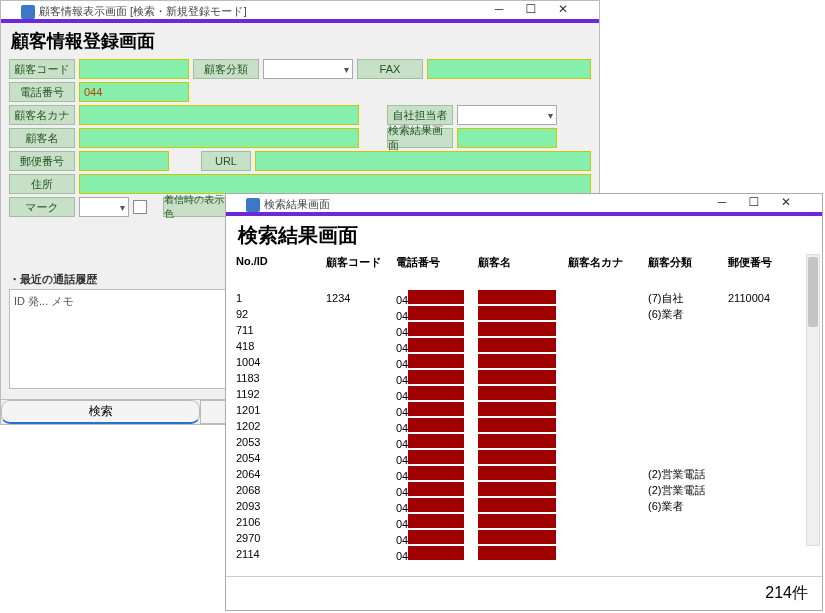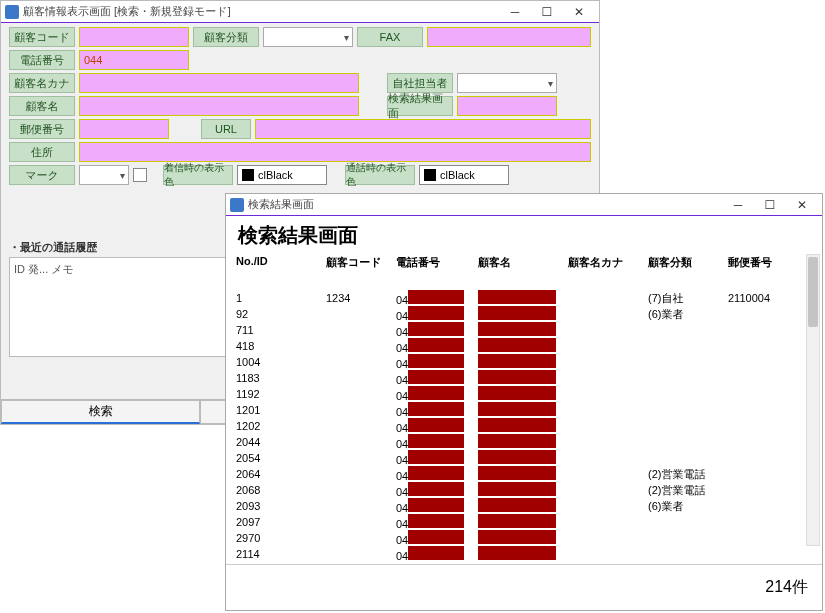--- a/index.html
+++ b/index.html
@@ -16,23 +16,23 @@
     position: absolute;
     background: #f0f0f0;
     border: 1px solid #bbb;
     display: flex;
     flex-direction: column;
   }
   .titlebar {
     background: #fff;
     height: 22px;
     display: flex;
-    align-items: center;
-    padding: 0 4px;
-    border-bottom: 1px solid #6d28d9;
+    align-items: flex-end;
+    padding: 0 20px;
+    border-bottom: 4px solid #6d28d9;
     font-size: 11px;
     color: #444;
   }
   .titlebar .icon {
     width: 14px; height: 14px;
     background: #3b78c7;
     margin-right: 4px;
     display:inline-block;
     border-radius:2px;
   }
@@ -56,21 +56,21 @@
   .lbl {
     background: #c8e0c8;
     border: 1px solid #9fbf9f;
     width: 66px;
     height: 20px;
     display:flex; align-items:center; justify-content:center;
     font-size:11px;
     color:#225522;
   }
   .yfield {
-    background: #f0abfc;
+    background: #86efac;
     border: 1px solid #c9c900;
     height: 20px;
     flex: 0 0 auto;
     text-align: right;
   }
   .dropdown {
     background: #fff;
     border:1px solid #aaa;
     height:20px;
     display:flex; align-items:center; justify-content:flex-end;
@@ -102,39 +102,39 @@
     border-top:1px solid #bbb;
   }
   .bot-tabs .tab {
     flex:1;
     height:24px;
     display:flex; align-items:center; justify-content:center;
     border:1px solid #bbb;
     background:#f4f4f4;
     font-size:12px;
   }
-  .bot-tabs .tab.active { border-bottom:2px solid #2a6fd6; }
+  .bot-tabs .tab.active { border-bottom:2px solid #2a6fd6;border-radius:9px; }
   .bot-tabs .tab.disabled { color:#999; }
 
   
   .win2 { left:225px; top:193px; width:598px; height:418px; background:#fff; border:1px solid #aaa; }
   .win2 .body { flex:1; display:flex; flex-direction:column; padding:4px 10px 0 10px; overflow:hidden;}
   .grid-head, .grid-row { display:flex; font-size:11px; }
   .grid-head { font-weight:bold; margin-bottom:20px; }
   .c-no { width:90px; }
   .c-code { width:70px; }
   .c-tel { width:82px; }
   .c-name { width:90px; }
   .c-kana { width:80px; }
   .c-cat { width:80px; }
   .c-zip { width:70px; }
   .grid-rows { overflow:hidden; flex:1; }
   .grid-row { height:16px; align-items:center; }
   .red { background:#a00000; height:14px; display:inline-block; }
-  .count-bar { text-align:right; padding:12px 14px; font-size:16px; border-top:1px solid #ccc; }
+  .count-bar { text-align:right; padding:6px 14px; font-size:16px; border-top:1px solid #ccc; }
   .btn-bar { display:flex; border-top:1px solid #bbb; }
   .btn-bar .btn {
     flex:1; height:32px;
     display:flex; align-items:center; justify-content:center;
     border:1px solid #bbb; background:#f4f4f4;
     font-size:14px;
   }
   .scrollbar-v {
     position:absolute; right:2px; top:60px; bottom:64px; width:14px;
     background:#f0f0f0; border:1px solid #ddd;
@@ -149,20 +149,21 @@
     <span class="icon"></span>
     <span>顧客情報表示画面  [検索・新規登録モード]</span>
     <div class="titlecontrols">
       <div class="tc">─</div>
       <div class="tc">☐</div>
       <div class="tc">✕</div>
     </div>
   </div>
 
   <div class="form-area">
+    <h2 class="page-title">顧客情報登録画面</h2>
 
     <div class="row">
       <div class="lbl">顧客コード</div>
       <div class="yfield" style="width:110px"></div>
       <div class="lbl">顧客分類</div>
       <div class="dropdown" style="width:90px"></div>
       <div class="lbl" style="width:66px">FAX</div>
       <div class="yfield" style="flex:1"></div>
     </div>
 
@@ -333,21 +334,21 @@
         <div class="grid-row">
           <div class="c-no">1202</div>
           <div class="c-code"></div>
           <div class="c-tel">04<span class="red" style="width:56px"></span></div>
           <div class="c-name"><span class="red" style="width:78px"></span></div>
           <div class="c-kana"></div>
           <div class="c-cat"></div>
           <div class="c-zip"></div>
         </div>
         <div class="grid-row">
-          <div class="c-no">2044</div>
+          <div class="c-no">2053</div>
           <div class="c-code"></div>
           <div class="c-tel">04<span class="red" style="width:56px"></span></div>
           <div class="c-name"><span class="red" style="width:78px"></span></div>
           <div class="c-kana"></div>
           <div class="c-cat"></div>
           <div class="c-zip"></div>
         </div>
         <div class="grid-row">
           <div class="c-no">2054</div>
           <div class="c-code"></div>
@@ -378,21 +379,21 @@
         <div class="grid-row">
           <div class="c-no">2093</div>
           <div class="c-code"></div>
           <div class="c-tel">04<span class="red" style="width:56px"></span></div>
           <div class="c-name"><span class="red" style="width:78px"></span></div>
           <div class="c-kana"></div>
           <div class="c-cat">(6)業者</div>
           <div class="c-zip"></div>
         </div>
         <div class="grid-row">
-          <div class="c-no">2097</div>
+          <div class="c-no">2106</div>
           <div class="c-code"></div>
           <div class="c-tel">04<span class="red" style="width:56px"></span></div>
           <div class="c-name"><span class="red" style="width:78px"></span></div>
           <div class="c-kana"></div>
           <div class="c-cat"></div>
           <div class="c-zip"></div>
         </div>
         <div class="grid-row">
           <div class="c-no">2970</div>
           <div class="c-code"></div>

